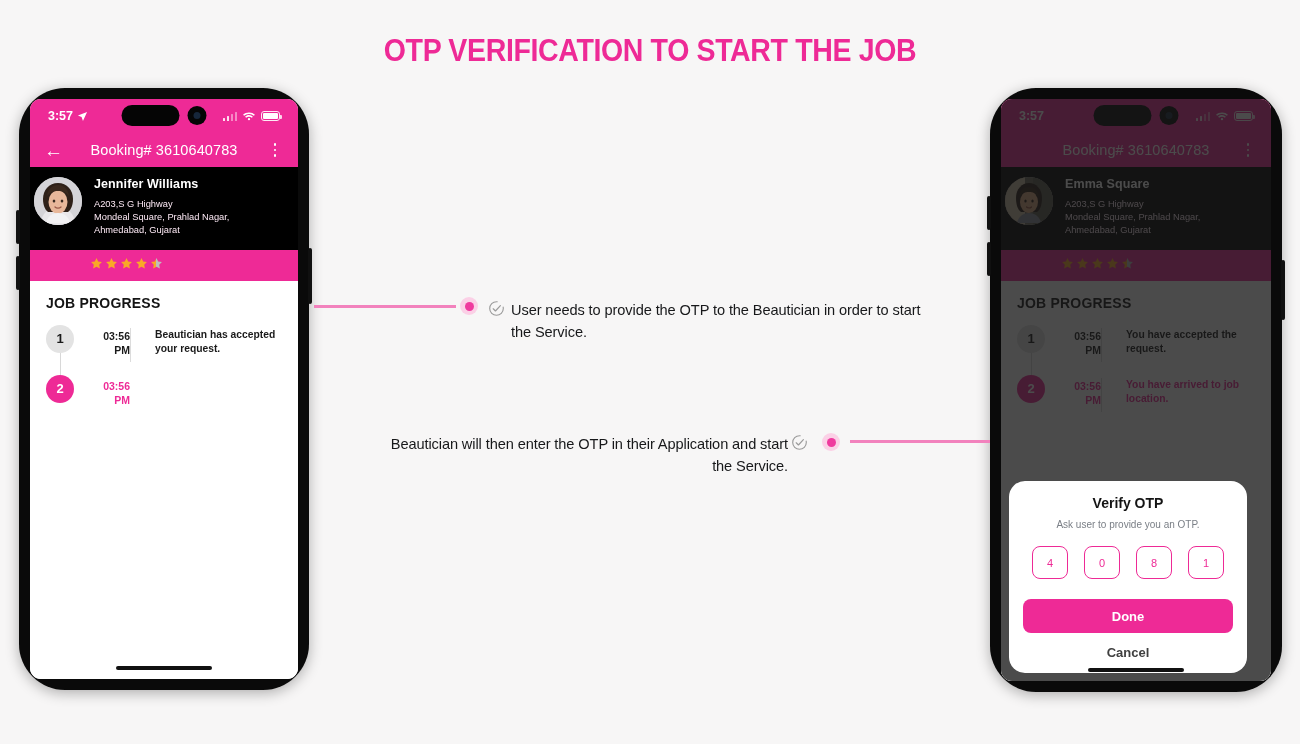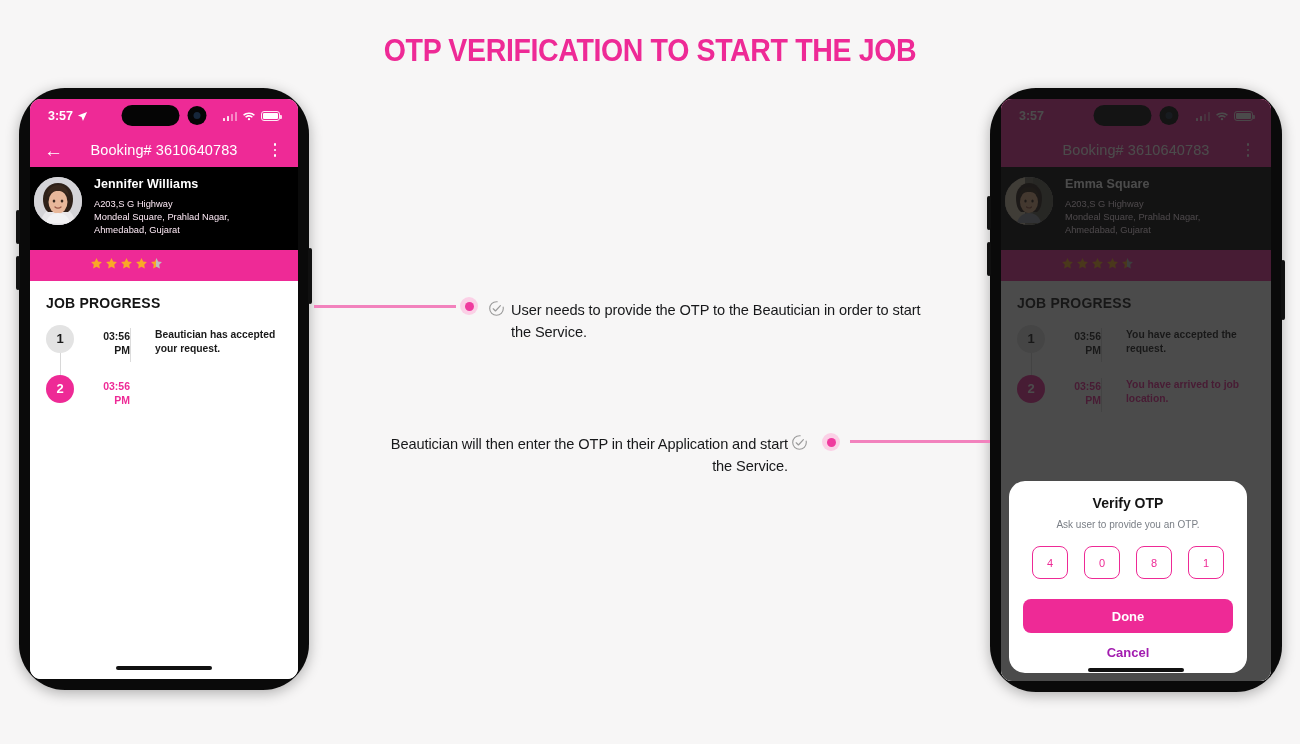--- a/index.html
+++ b/index.html
@@ -158,21 +158,21 @@
     display: flex; align-items: center; justify-content: center;
     font-size: 11px; color: #ee2a96; font-weight: 500; background:#fff;
   }
   .btn-done {
     margin-top: 20px; height: 34px; background: #ee2a96; color: #fff;
     border-radius: 8px; display: flex; align-items: center; justify-content: center;
     font-size: 13px; font-weight: 700; border: none; width: 100%;
     font-family: inherit; cursor: pointer;
   }
   .btn-cancel {
-    margin-top: 12px; font-size: 13px; font-weight: 700; color: #a21caf;
+    margin-top: 12px; font-size: 13px; font-weight: 700; color: #404040;
     background: none; border: none; width: 100%; font-family: inherit; cursor: pointer;
   }
 
   
   .ann { position: absolute; }
   .ann-line { position: absolute; height: 2.5px; background: #f282bd; }
   .ann-dot {
     position: absolute; width: 18px; height: 18px; border-radius: 50%;
     background: #fbd0e6; display: flex; align-items: center; justify-content: center;
   }

